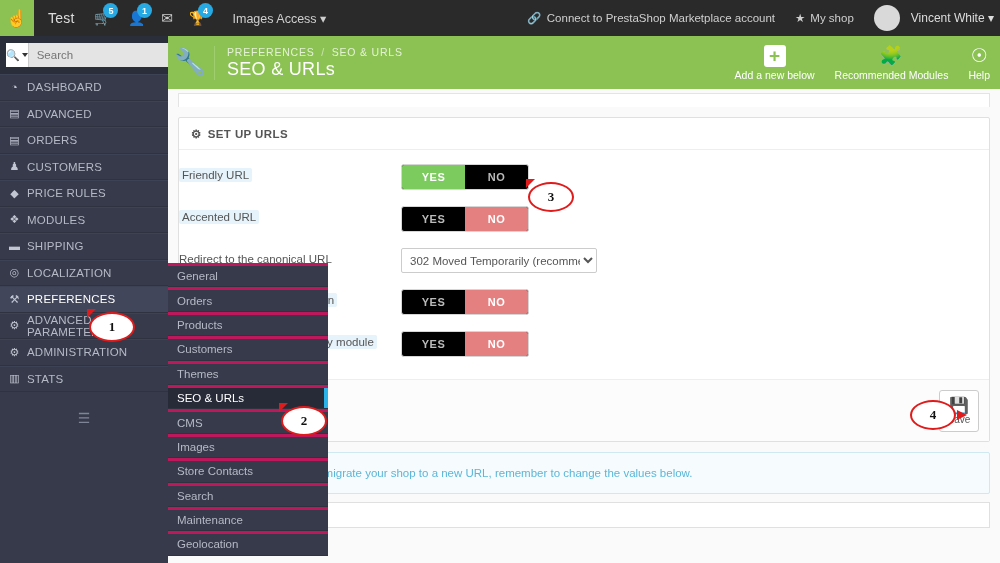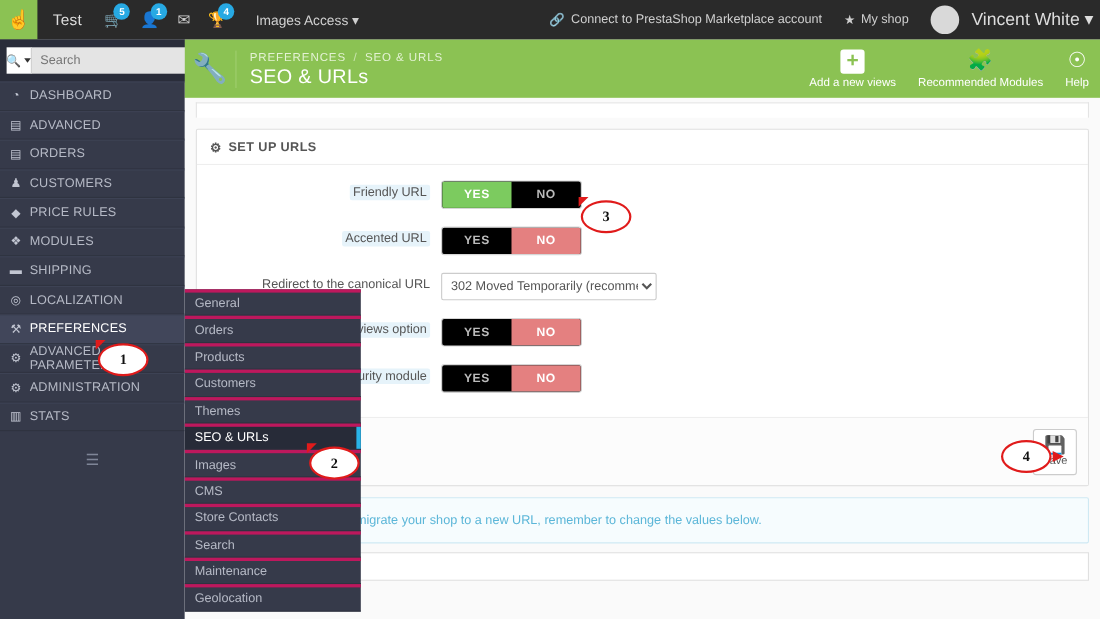--- a/index.html
+++ b/index.html
@@ -39,21 +39,21 @@
     color:#cfcfcf; font-size:12.5px; margin-left:26px; cursor:pointer; white-space:nowrap;
   }
   .tb-right {
     position:absolute; right:0; top:0; height:36px; display:flex; align-items:center; gap:0;
   }
   .tb-link {
     color:#cfcfcf; font-size:11.5px; display:flex; align-items:center; gap:5px;
     padding:0 10px; white-space:nowrap;
   }
   .avatarwrap{ position:relative; width:26px;height:26px;border-radius:50%;background:#d9d9d9;overflow:hidden;flex:none;}
-  .username { color:#ddd; font-size:16px; padding-left:6px; white-space:nowrap;}
+  .username { color:#ddd; font-size:12px; padding-left:6px; white-space:nowrap;}
 
   
   .sidebar {
     position:absolute; top:36px; left:0; width:168px; bottom:0;
     background:#363a4a;
   }
   .searchrow { height:38px; display:flex; align-items:center; padding:0 6px; background:#2a2d3a;}
   .searchbox { display:flex; width:100%; height:24px; }
   .search-drop {
     background:#fff; border-right:1px solid #ccc; width:36px; display:flex;
@@ -122,21 +122,21 @@
   .panel {
     margin:10px 10px 0 10px; background:#fff; border:1px solid #e0e0e0; border-radius:2px;
   }
   .panel-head {
     padding:9px 12px 8px 12px; font-size:11.5px; color:#555; font-weight:bold;
     letter-spacing:.4px; border-bottom:1px solid #eee; display:flex; align-items:center; gap:6px;
   }
   .panel-body { padding:14px 0 6px 0; }
   .formrow { display:flex; align-items:flex-start; margin-bottom:16px; }
   .formlabel {
-    width:222px; text-align:right; padding-right:10px; font-size:11.5px; color:#555;
+    width:222px; padding-right:10px; font-size:11.5px; color:#555;
     padding-top:4px; line-height:15px;
   }
   .formlabel .hl { background:#e6f3fa; padding:1px 3px; border-radius:2px; }
   .formctl { flex:1; }
 
   
   .toggle { display:inline-flex; border:1px solid #d6d6d6; border-radius:3px; overflow:hidden; background:#000000;}
   .toggle span {
     width:63px; height:24px; display:flex; align-items:center; justify-content:center;
     font-size:11px; font-weight:bold; color:#bbb; letter-spacing:.5px;
@@ -301,21 +301,21 @@
       <div class="breadcrumb">
         <span>PREFERENCES</span>
         <span class="sep">/</span>
         <span>SEO &amp; URLS</span>
       </div>
       <div class="pagetitle">SEO &amp; URLs</div>
     </div>
     <div class="ph-actions" id="ph-actions">
         <div class="ph-action">
           <span class="ph-ic-plus">+</span>
-          <span class="lbl">Add a new views</span>
+          <span class="lbl">Add a new below</span>
         </div>
         <div class="ph-action">
           <span class="ph-ic-glyph">🧩</span>
           <span class="lbl">Recommended Modules</span>
         </div>
         <div class="ph-action">
           <span class="ph-ic-glyph">☉</span>
           <span class="lbl">Help</span>
         </div>
       </div>
@@ -391,24 +391,24 @@
       <div class="sub-item">
         <span>Customers</span>
       </div>
       <div class="sub-item">
         <span>Themes</span>
       </div>
       <div class="sub-item active">
         <span>SEO &amp; URLs</span>
       </div>
       <div class="sub-item">
+        <span>CMS</span>
+      </div>
+      <div class="sub-item">
         <span>Images</span>
-      </div>
-      <div class="sub-item">
-        <span>CMS</span>
       </div>
       <div class="sub-item">
         <span>Store Contacts</span>
       </div>
       <div class="sub-item">
         <span>Search</span>
       </div>
       <div class="sub-item">
         <span>Maintenance</span>
       </div>

